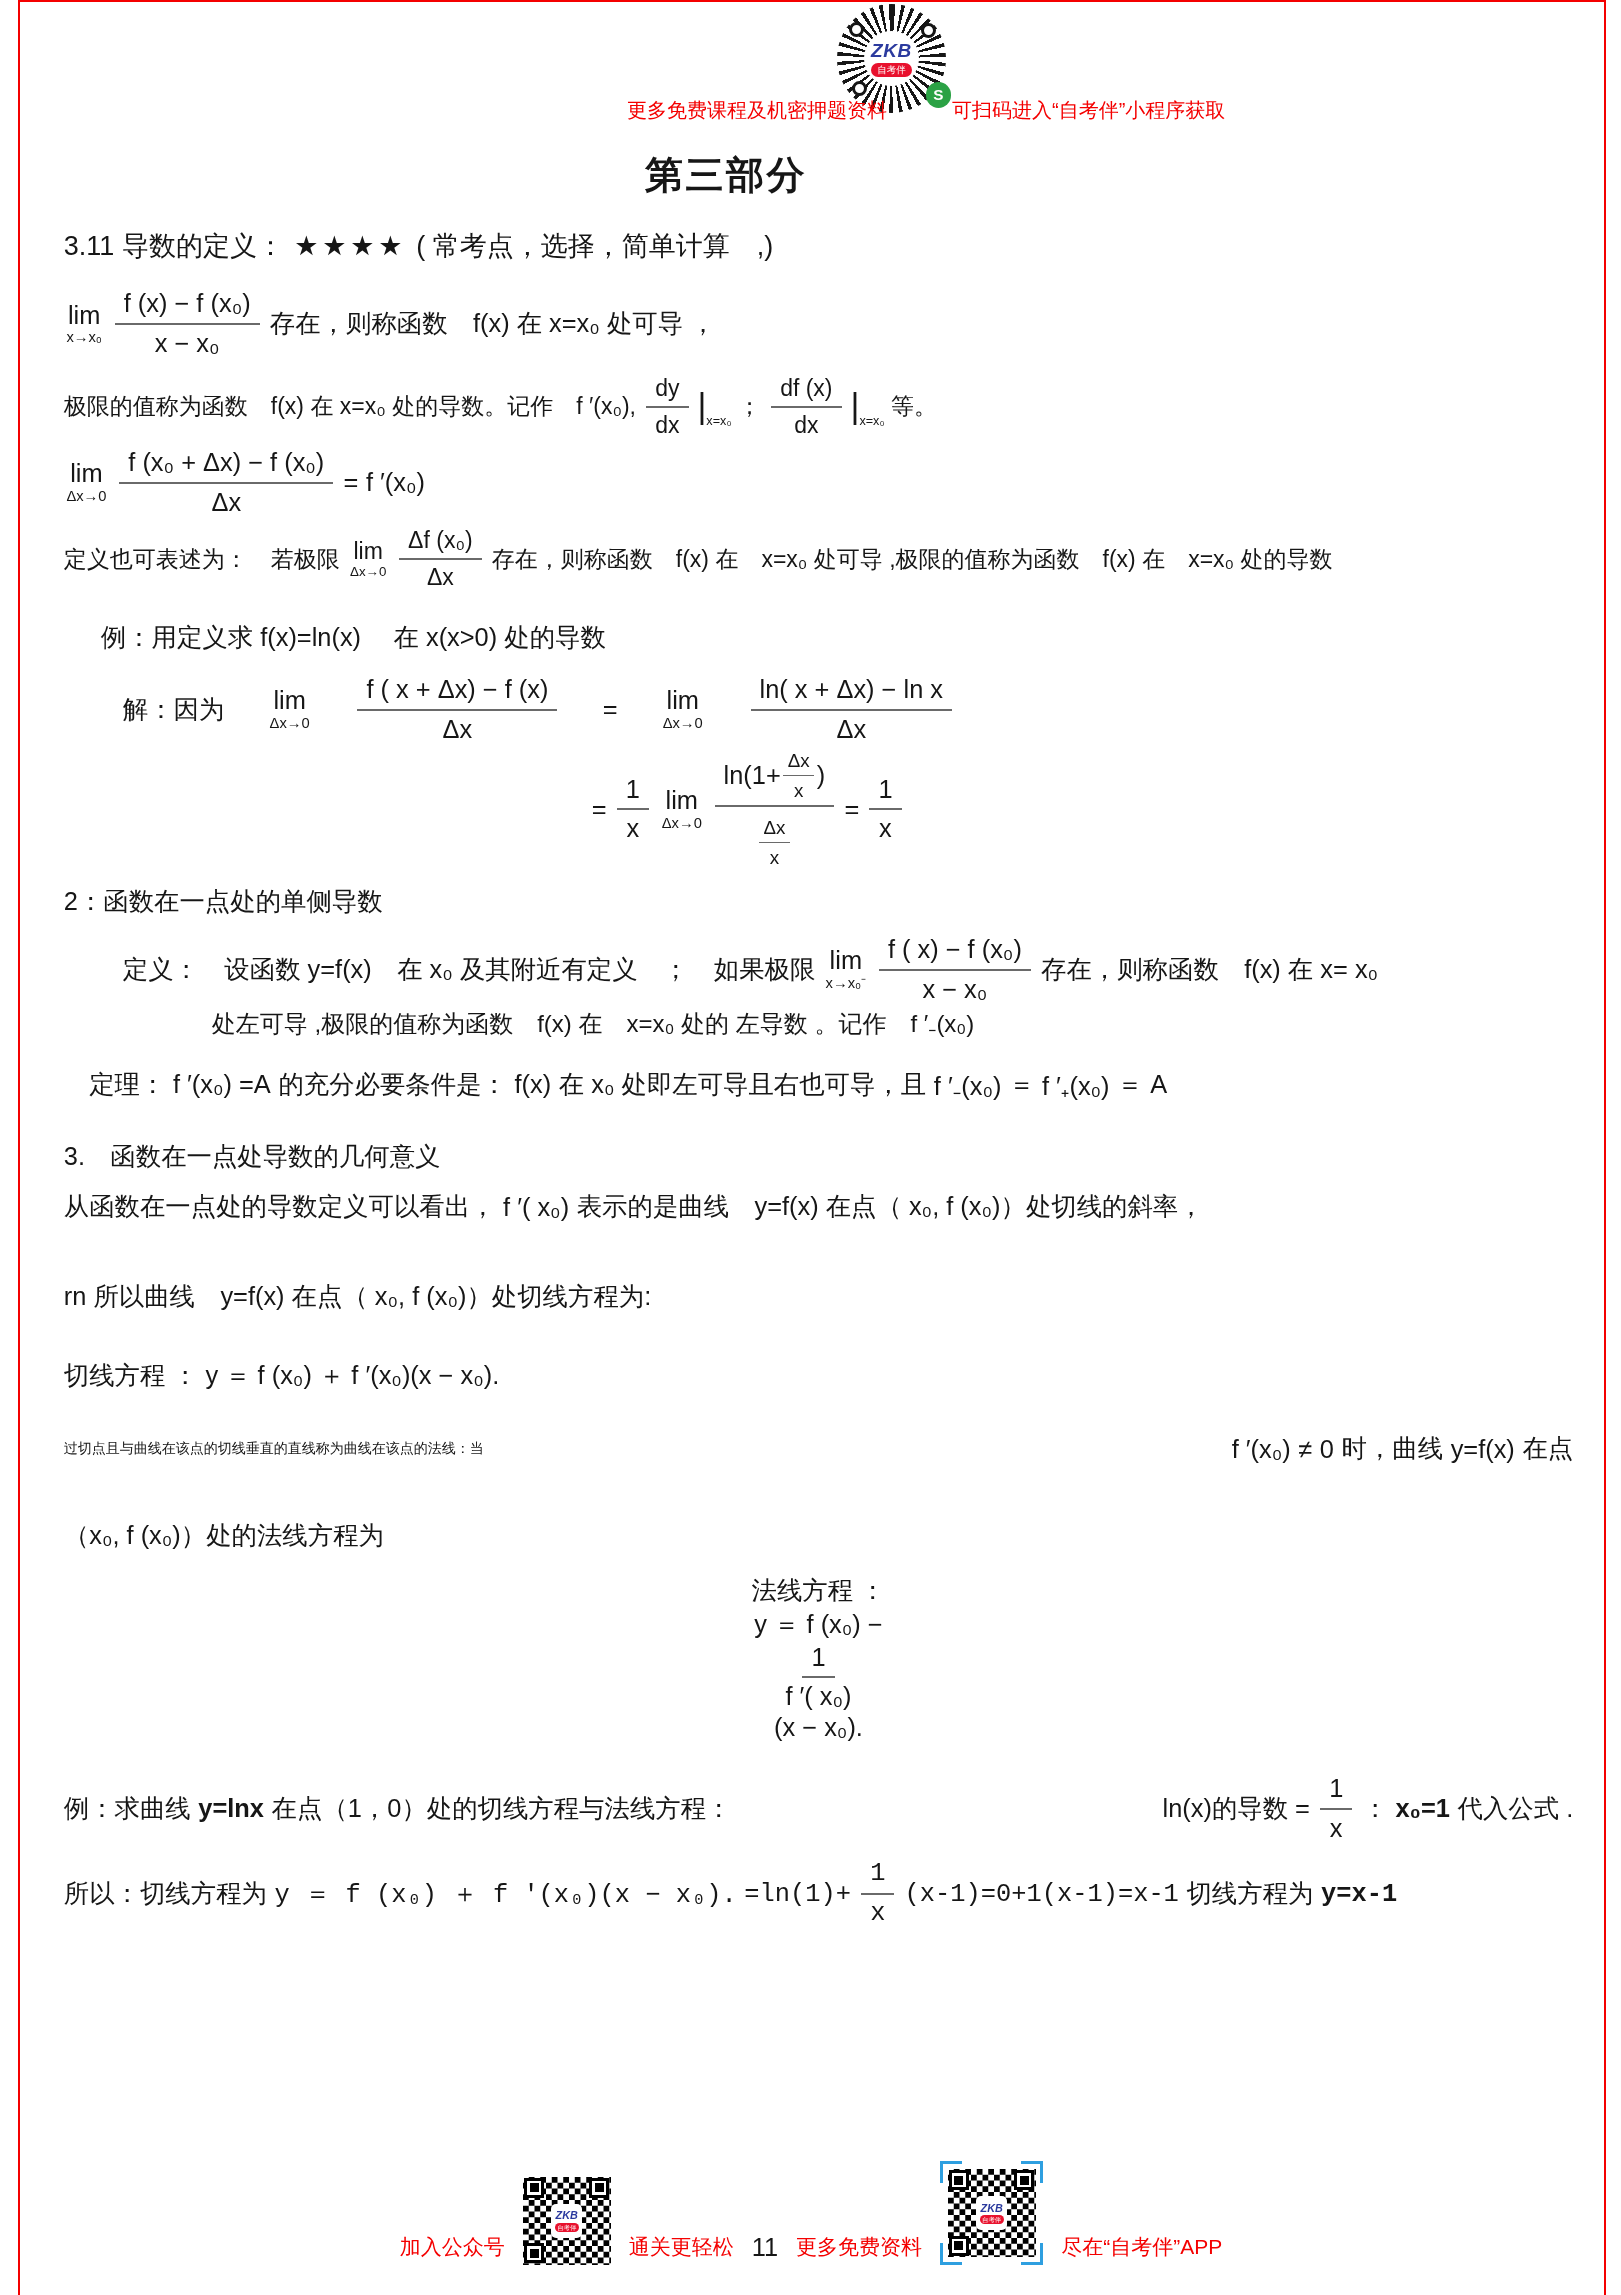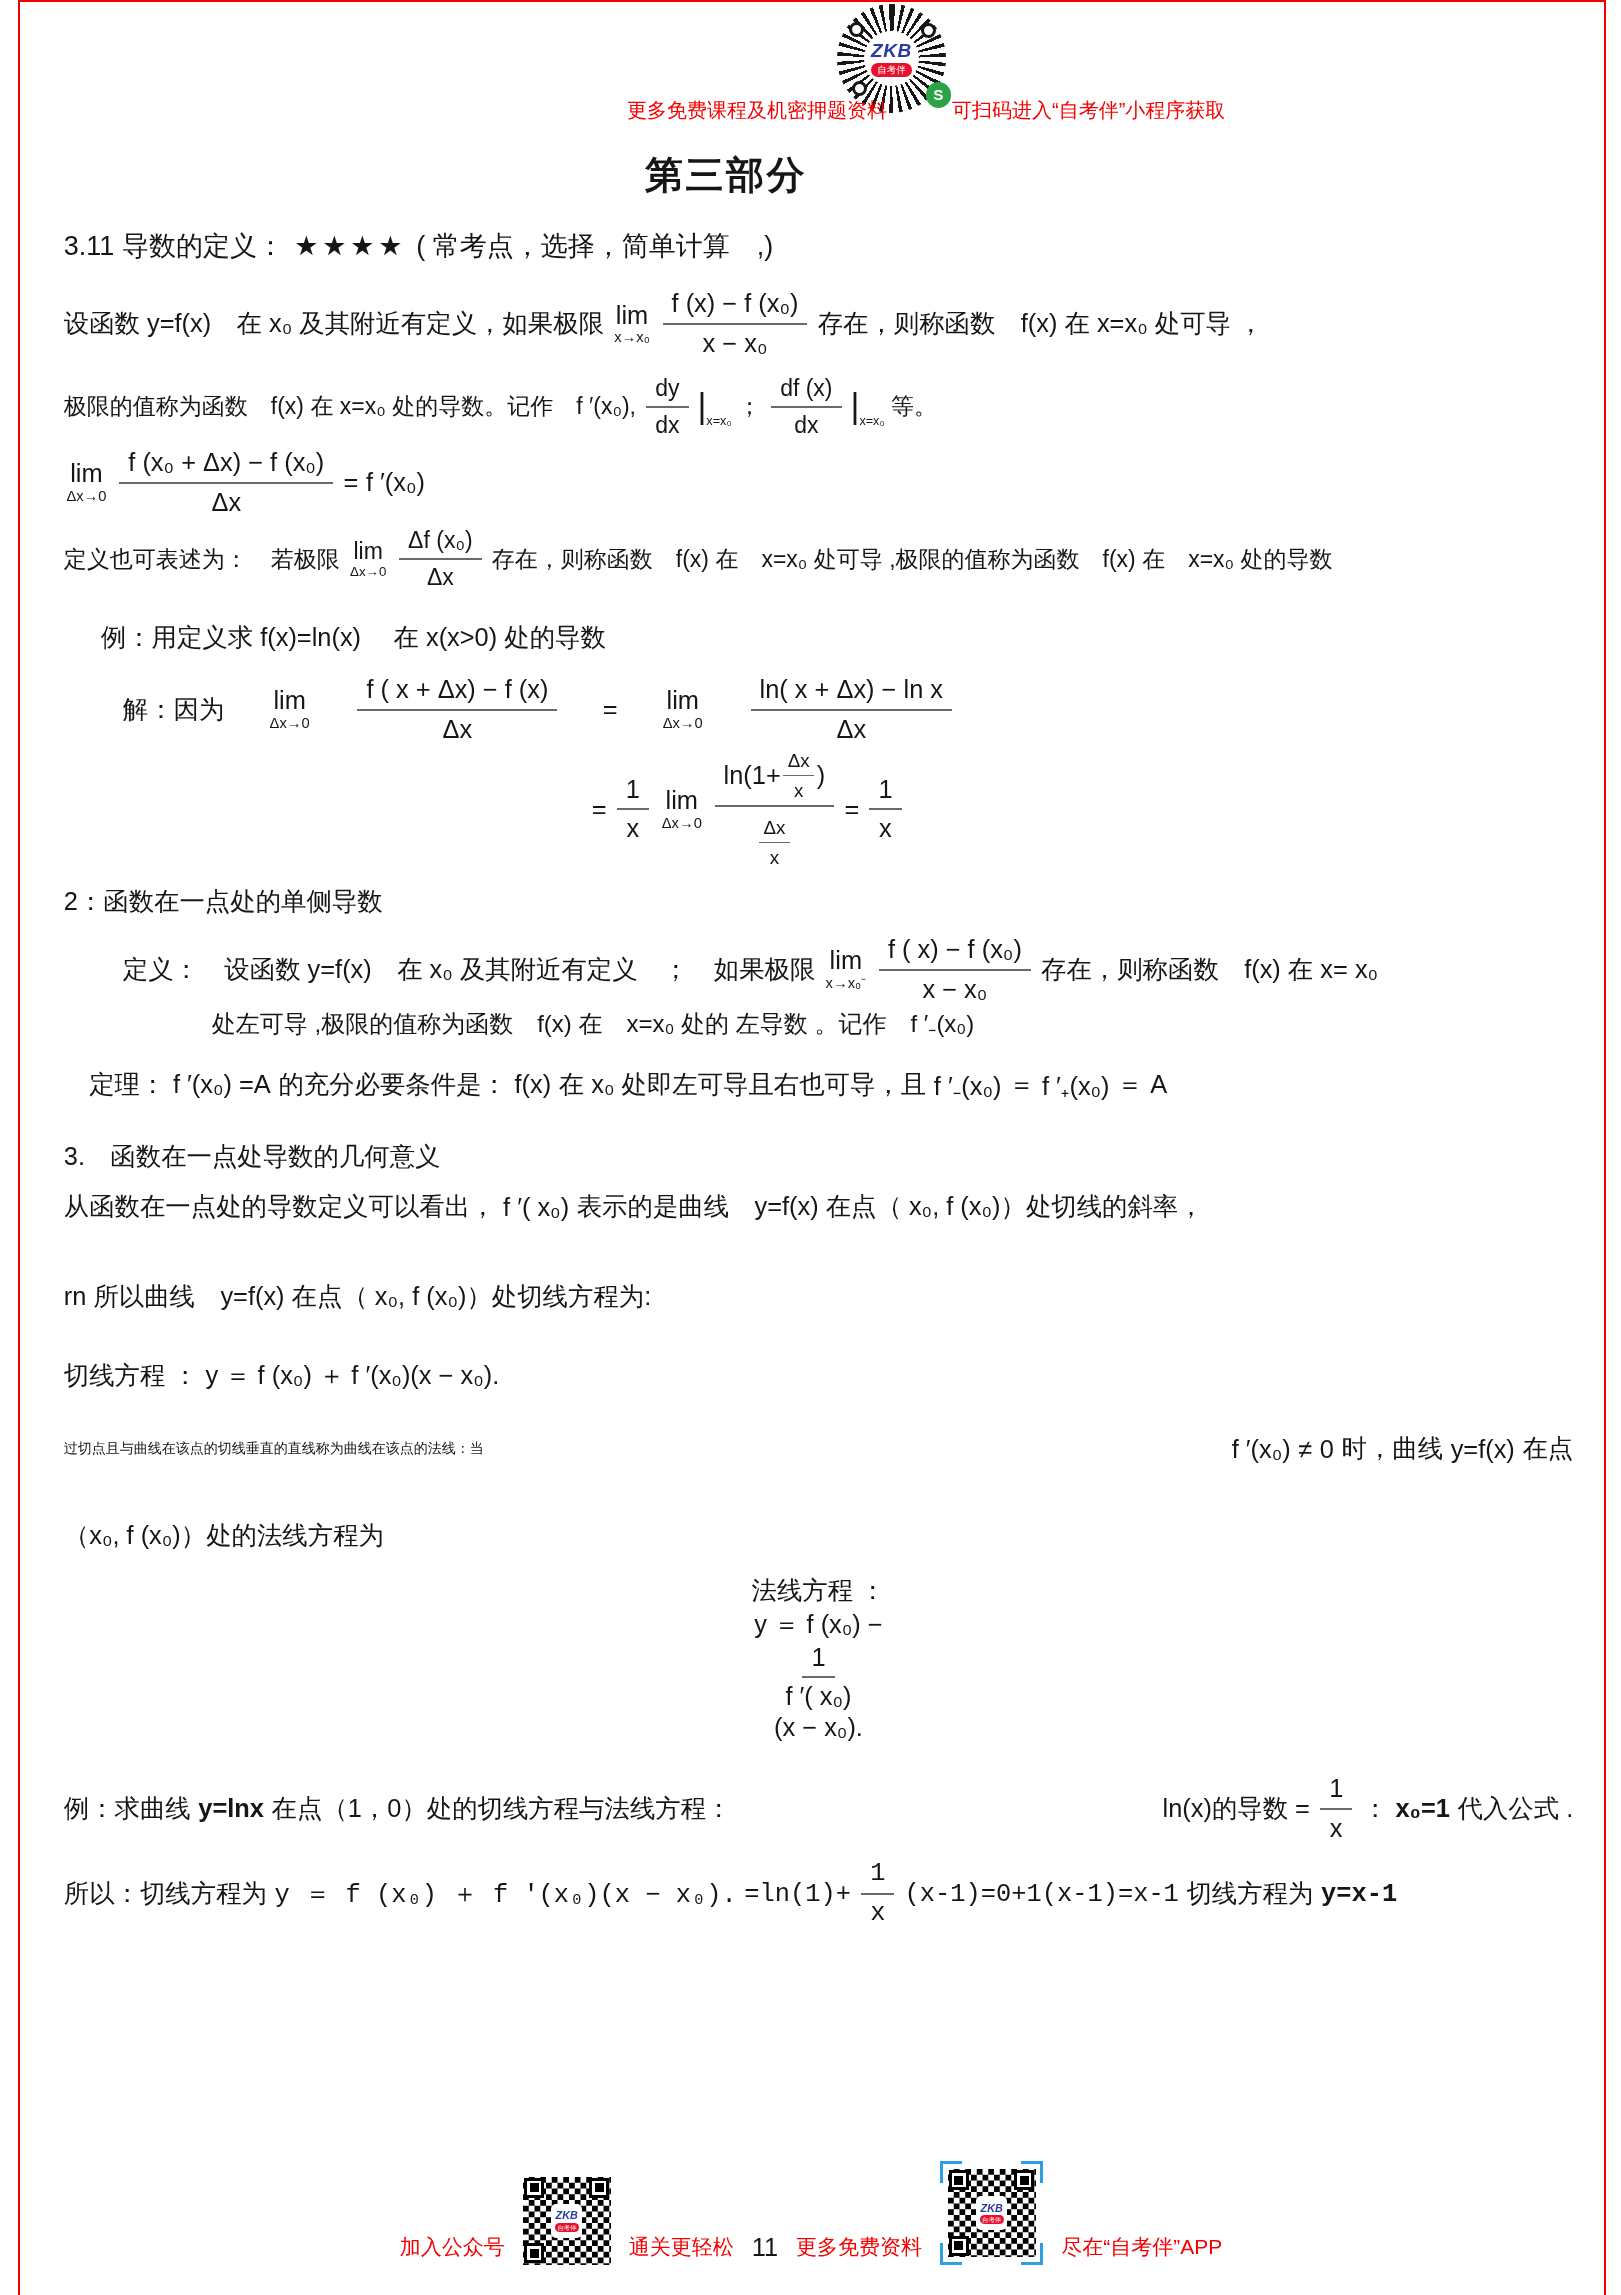--- a/index.html
+++ b/index.html
@@ -131,21 +131,20 @@
   <div class="doc-title">第三部分</div>
 
   <div class="line l-311">
     <span class="txt">3.11</span>
     <span class="txt">导数的定义：</span>
     <span class="stars">★★★★</span>
     <span class="txt">( 常考点，选择，简单计算　,)</span>
   </div>
 
   <div class="line l-p1">
-    <span class="txt">设函数 y=f(x)　在 x₀ 及其附近有定义，如果极限</span>
     <span class="lim">
       <span>lim</span>
       <span class="limsub">x→x₀</span>
     </span>
     <span class="frac">
       <span class="num">f (x) − f (x₀)</span>
       <span class="den">x − x₀</span>
     </span>
     <span class="txt">存在，则称函数　f(x) 在 x=x₀ 处可导 ，</span>
   </div>

